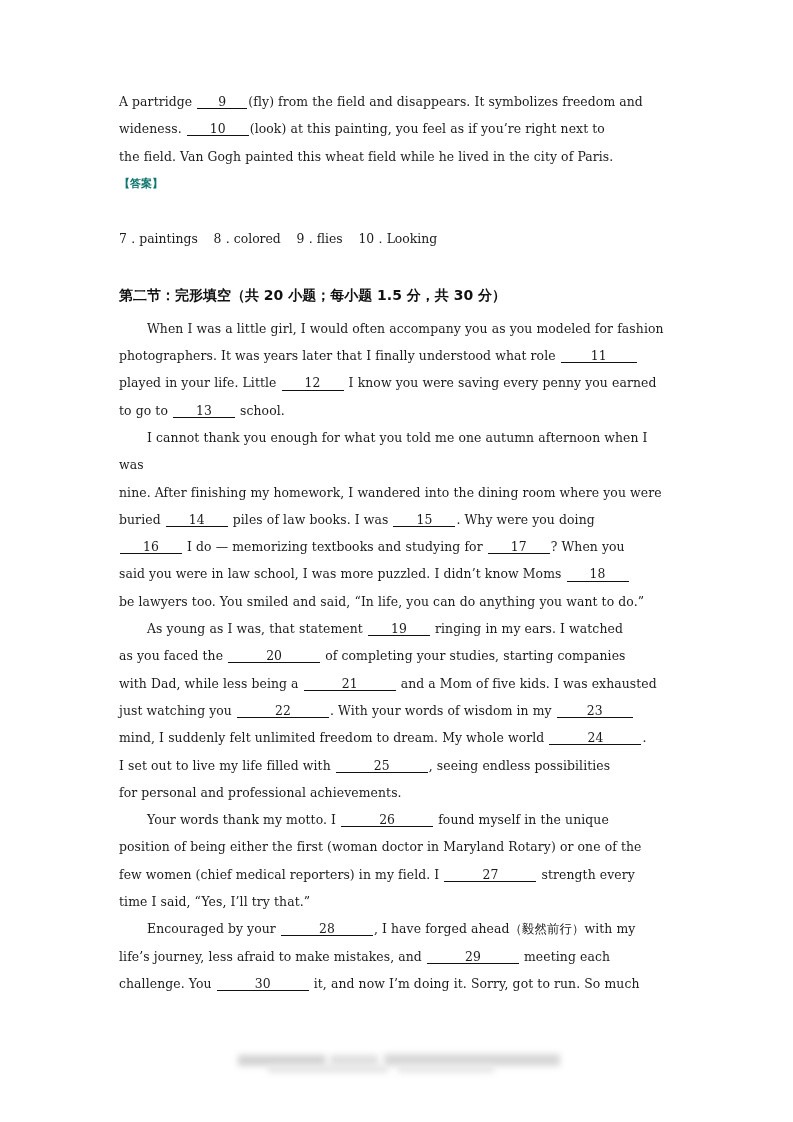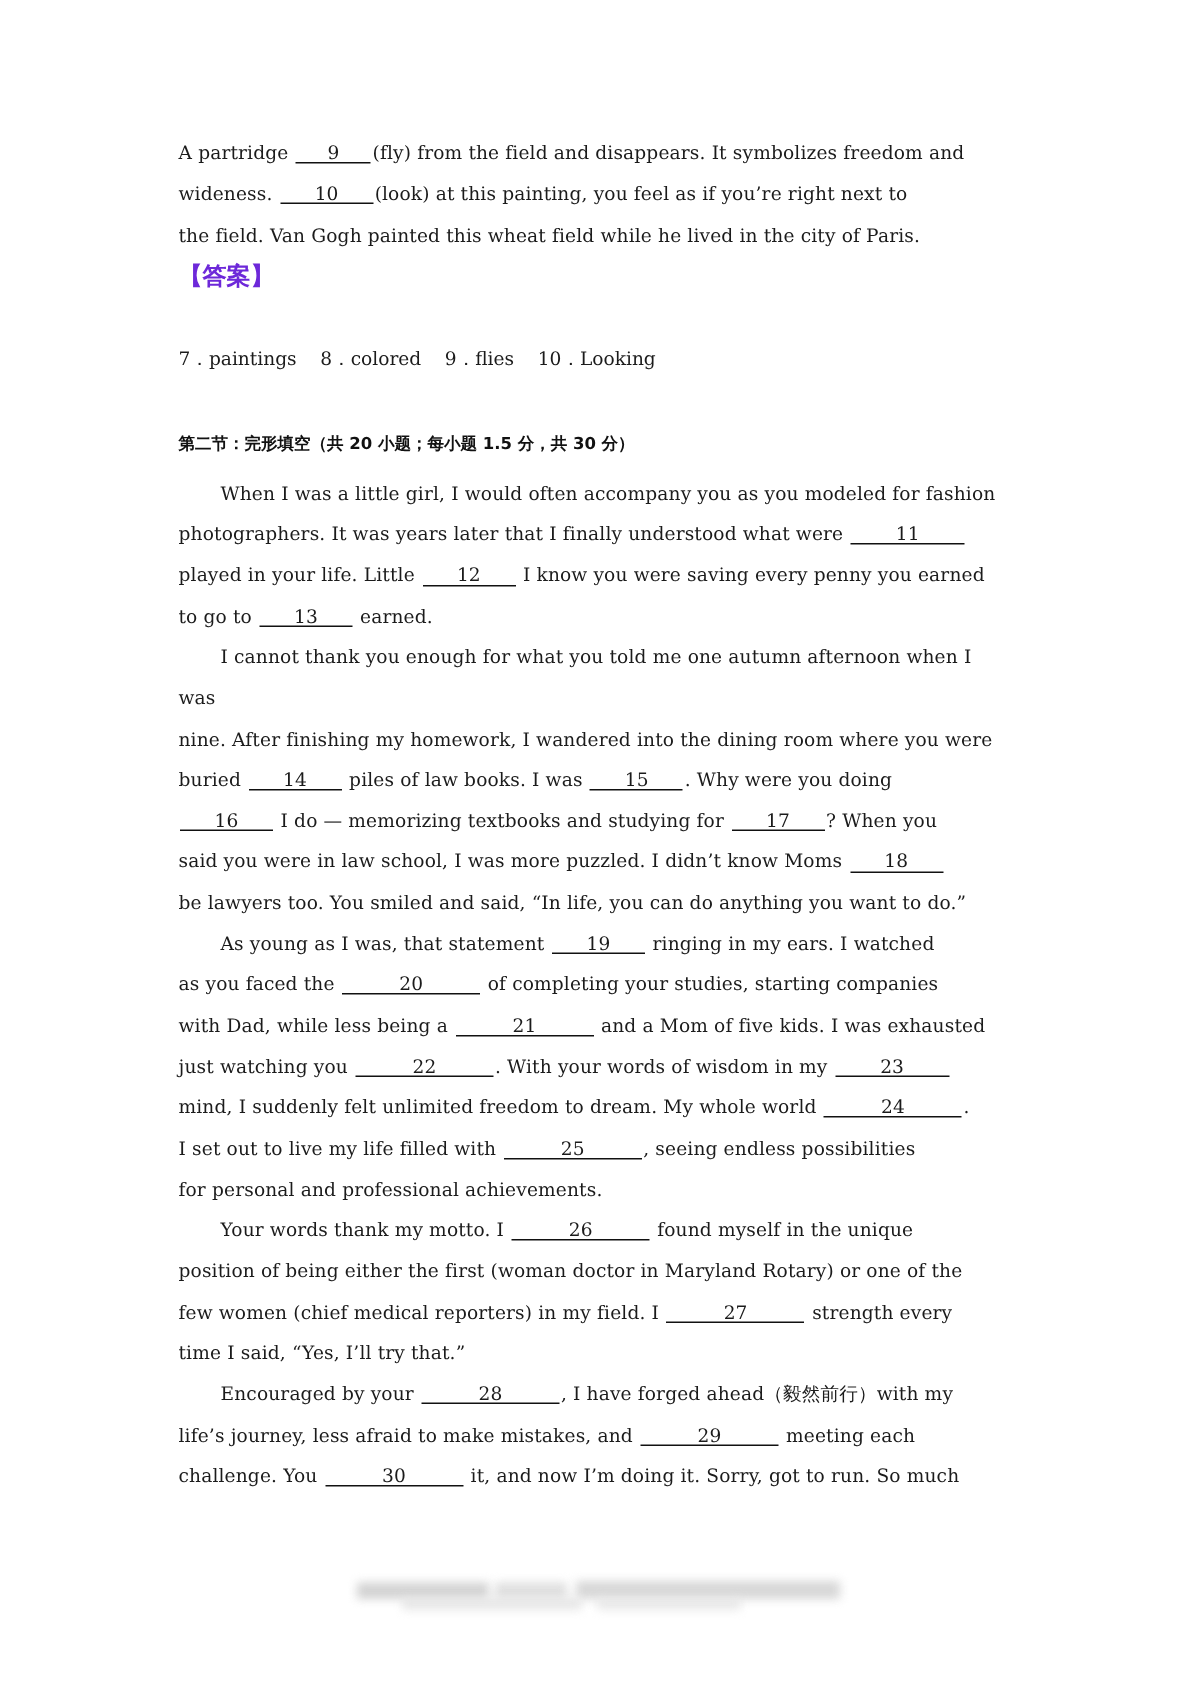--- a/index.html
+++ b/index.html
@@ -37,36 +37,36 @@
     font-size: 12.4px;
     line-height: 27.3px;
     letter-spacing: 0.1px;
     color: #1b1b1b;
     white-space: pre-wrap;
     text-align: left;
   }
 
   .cline {
     font-family: "DejaVu Sans", "Liberation Sans", sans-serif;
-    font-size: 11px;
+    font-size: 14px;
     line-height: 27.3px;
     color: #111111;
     white-space: pre-wrap;
   }
 
   .cline-bold {
     font-weight: bold;
   }
 
   .ans-head {
     font-family: "DejaVu Sans", "Liberation Sans", sans-serif;
-    font-size: 16px;
+    font-size: 11px;
     font-weight: bold;
     line-height: 27.3px;
-    color: #6d28d9;
+    color: #0f766e;
   }
 
   .ans-line {
     font-family: "DejaVu Serif", "Liberation Serif", serif;
     font-size: 12.4px;
     line-height: 27.3px;
     color: #1b1b1b;
     white-space: pre;
     margin-top: 28px;
   }
@@ -139,23 +139,23 @@
     <div class="ans-line">7．paintings&nbsp;&nbsp;&nbsp; 8．colored&nbsp;&nbsp;&nbsp; 9．flies&nbsp;&nbsp;&nbsp; 10．Looking</div>
 
     <div class="gap-sec"></div>
 
     <div class="cline cline-bold">第二节：完形填空（共 20 小题；每小题 1.5 分，共 30 分）</div>
 
     <div class="gap-title"></div>
 
 
     <div class="eline"><span class="indent"></span><span>When I was a little girl, I would often accompany you as you modeled for fashion</span>
-<span>photographers. It was years later that I finally understood what were </span><span class="blank b-l">11</span>
+<span>photographers. It was years later that I finally understood what role </span><span class="blank b-l">11</span>
 <span>played in your life. Little </span><span class="blank b-m">12</span><span> I know you were saving every penny you earned</span>
-<span>to go to </span><span class="blank b-m">13</span><span> earned.</span></div>
+<span>to go to </span><span class="blank b-m">13</span><span> school.</span></div>
 
     <div class="eline"><span class="indent"></span><span>I cannot thank you enough for what you told me one autumn afternoon when I was</span>
 <span>nine. After finishing my homework, I wandered into the dining room where you were</span>
 <span>buried </span><span class="blank b-m">14</span><span> piles of law books. I was </span><span class="blank b-m">15</span><span>. Why were you doing</span>
 <span class="blank b-m">16</span><span> I do — memorizing textbooks and studying for </span><span class="blank b-m">17</span><span>? When you</span>
 <span>said you were in law school, I was more puzzled. I didn’t know Moms </span><span class="blank b-m">18</span>
 <span>be lawyers too. You smiled and said, “In life, you can do anything you want to do.”</span></div>
 
     <div class="eline"><span class="indent"></span><span>As young as I was, that statement </span><span class="blank b-m">19</span><span> ringing in my ears. I watched</span>
 <span>as you faced the </span><span class="blank b-xl">20</span><span> of completing your studies, starting companies</span>

